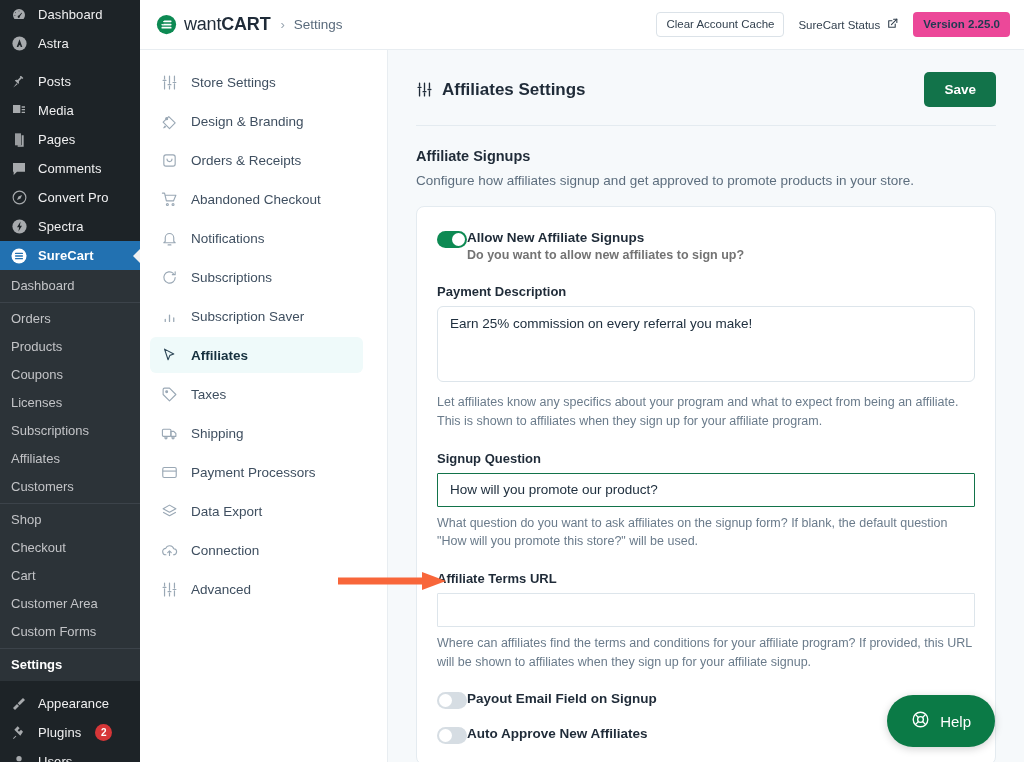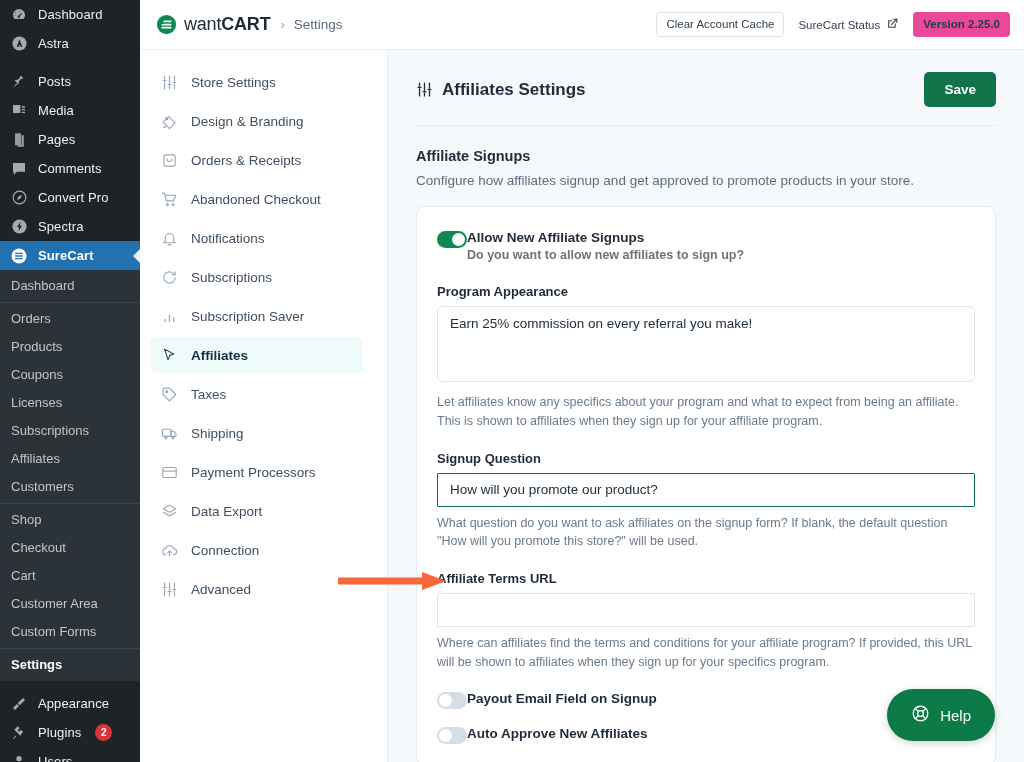--- a/index.html
+++ b/index.html
@@ -161,21 +161,21 @@
   .field-help { font-size: 12.5px; color: #6a7b8b; margin-top: 7px; line-height: 1.5; }
 
   
   .arrow-annot {
     position: absolute; left: 338px; top: 572px;
     width: 110px; height: 18px; z-index: 40; pointer-events: none;
   }
 
   
   .help-fab {
-    position: absolute; right: 29px; bottom: 21px; z-index: 50;
+    position: absolute; right: 29px; bottom: 15px; z-index: 50;
     background: #0b7a46; color: #fff; border: none; border-radius: 26px;
     height: 52px; padding: 0 24px; display: inline-flex; align-items: center;
     gap: 10px; font-size: 15px; font-weight: 500; font-family: inherit;
     cursor: pointer; box-shadow: 0 2px 8px rgba(0,0,0,.18);
   }
 </style>
 </head>
 <body>
 
 <div class="app">
@@ -524,35 +524,35 @@
             <div class="switch on">
                 <span class="knob"></span>
               </div>
             <div>
               <div class="toggle-label">Allow New Affiliate Signups</div>
               <div class="toggle-help">Do you want to allow new affiliates to sign up?</div>
             </div>
           </div>
 
           <div class="field">
-            <div class="field-label">Program Appearance</div>
+            <div class="field-label">Payment Description</div>
             <textarea class="ta" placeholder="" style="">Earn 25% commission on every referral you make!</textarea>
             <div class="field-help">Let affiliates know any specifics about your program and what to expect from being an affiliate. This is shown to affiliates when they sign up for your affiliate program.</div>
           </div>
 
           <div class="field">
             <div class="field-label">Signup Question</div>
             <input class="inp focused" type="text" placeholder="" value="How will you promote our product?" style="">
             <div class="field-help">What question do you want to ask affiliates on the signup form? If blank, the default question "How will you promote this store?" will be used.</div>
           </div>
 
           <div class="field">
             <div class="field-label">Affiliate Terms URL</div>
             <input class="inp" type="text" placeholder="" style="">
-            <div class="field-help">Where can affiliates find the terms and conditions for your affiliate program? If provided, this URL will be shown to affiliates when they sign up for your specifics program.</div>
+            <div class="field-help">Where can affiliates find the terms and conditions for your affiliate program? If provided, this URL will be shown to affiliates when they sign up for your affiliate signup.</div>
           </div>
 
           <div class="toggle-row" style="margin-top:18px">
             <div class="switch">
                 <span class="knob"></span>
               </div>
             <div>
               <div class="toggle-label">Payout Email Field on Signup</div>
             </div>
           </div>

